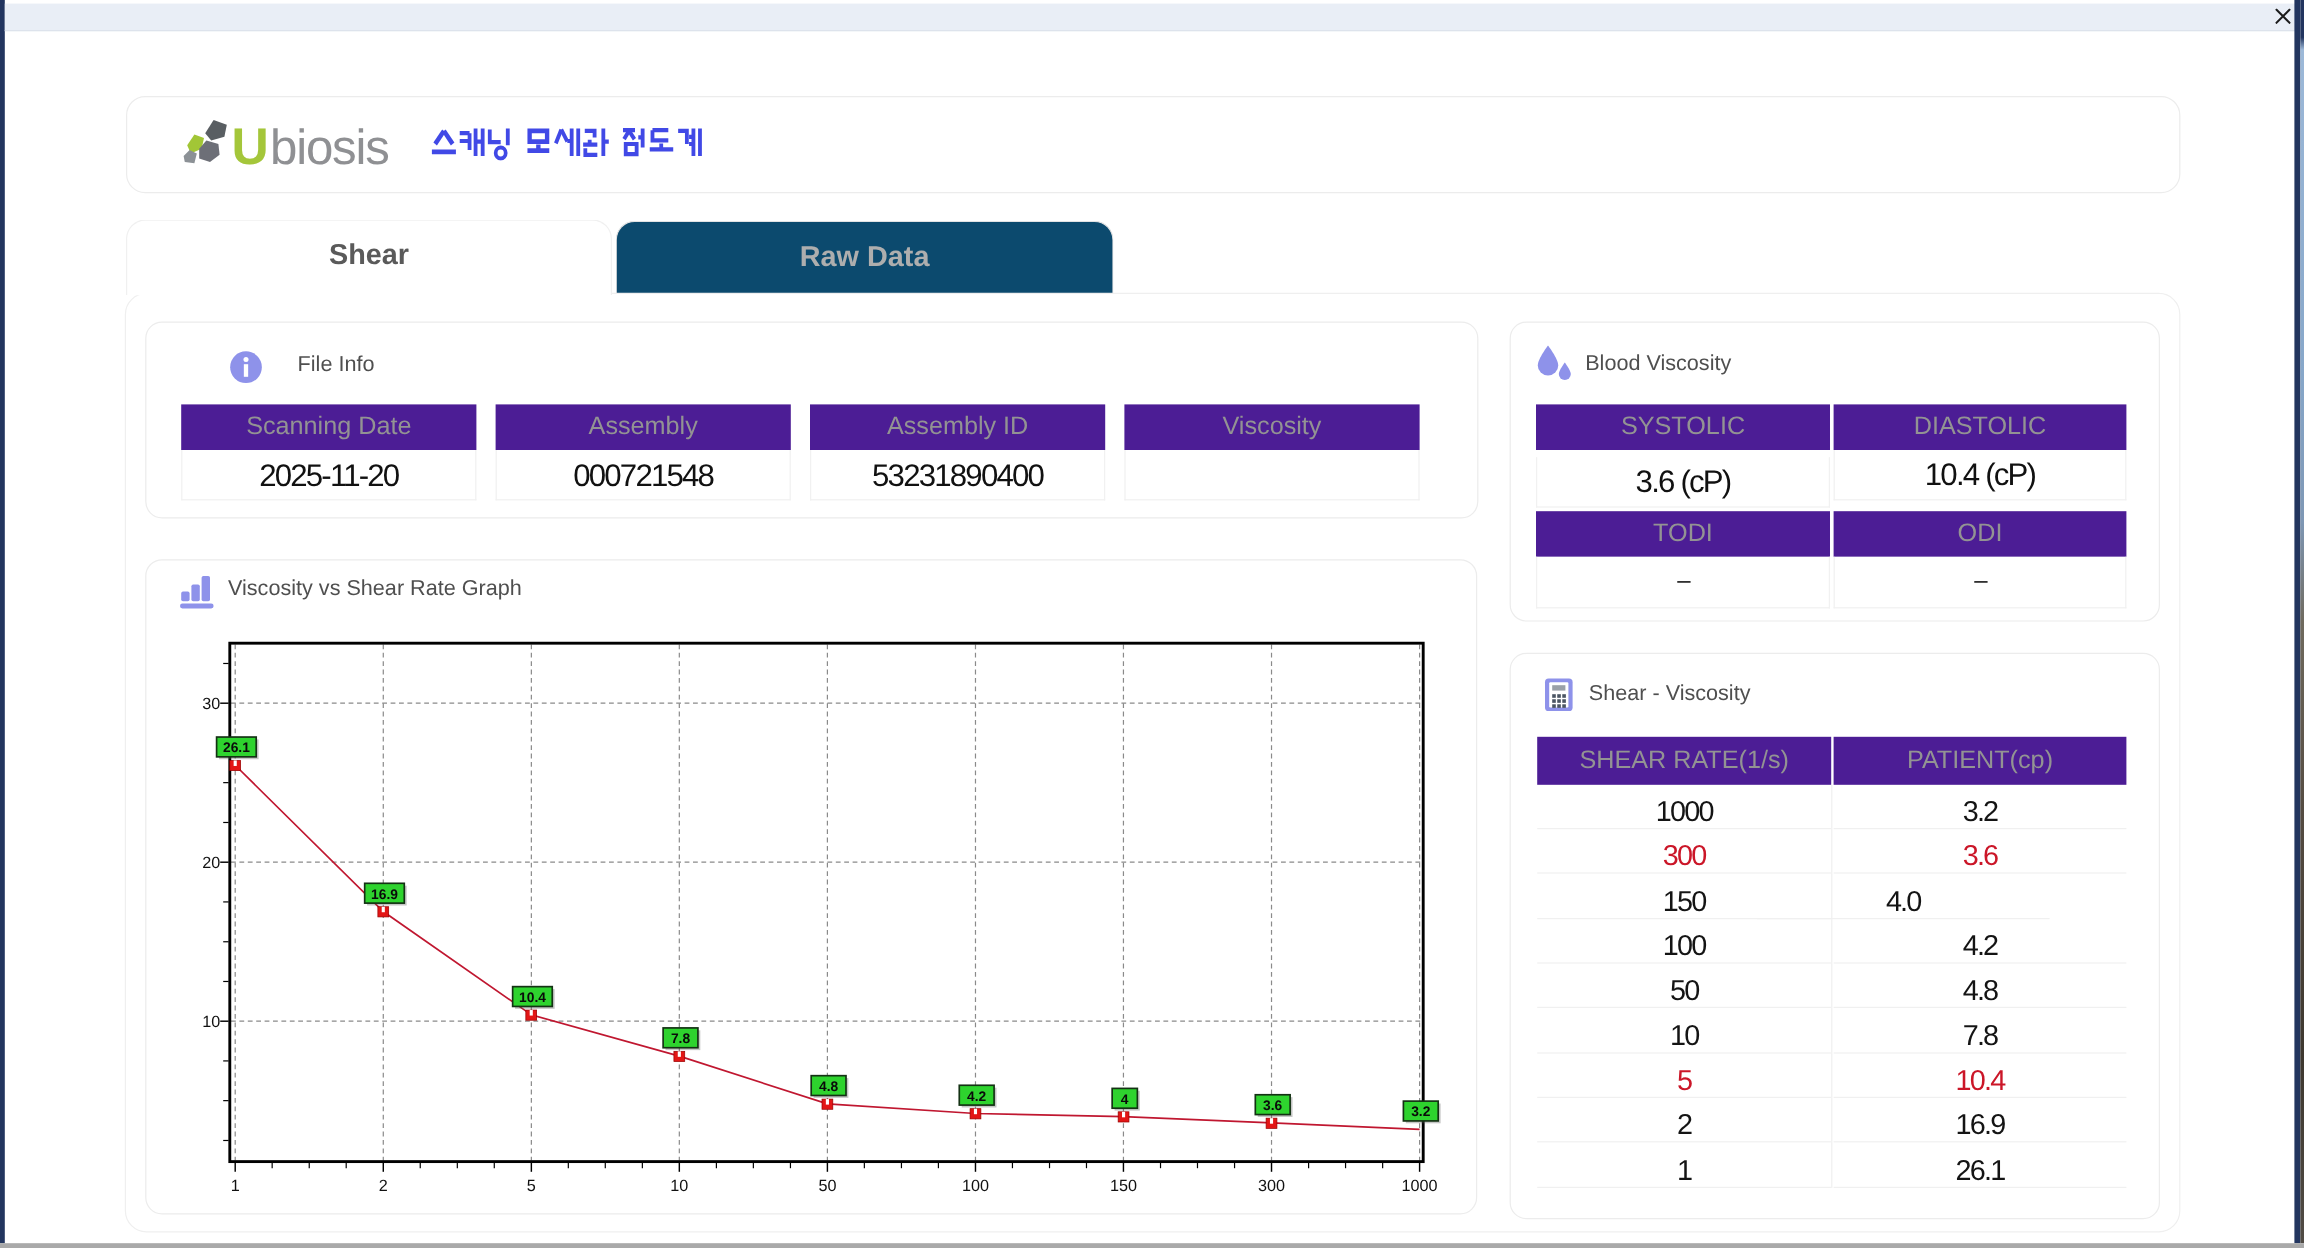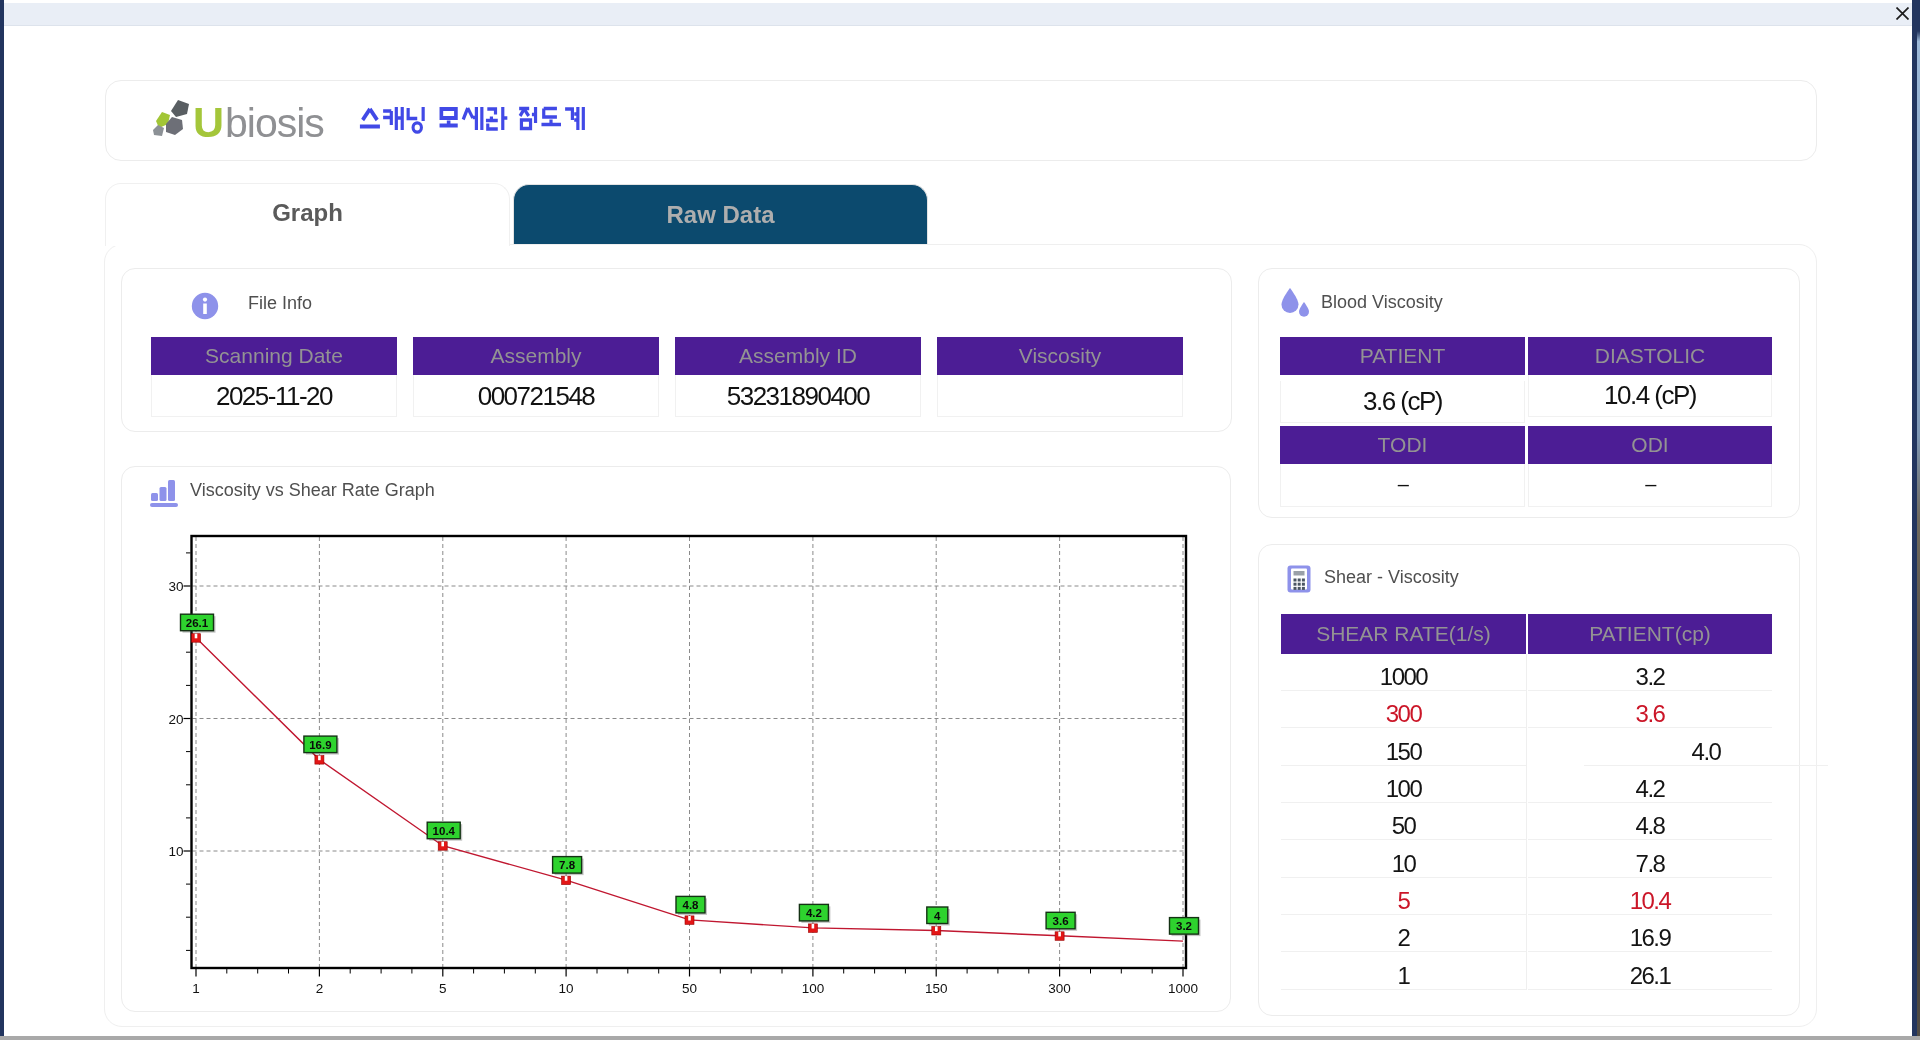--- a/index.html
+++ b/index.html
@@ -88,21 +88,21 @@
         <path d="M21.5 1 V24" stroke="#4149e6" stroke-width="3.5" fill="none"></path>
         <path d="M11.5 8 H15.5" stroke="#4149e6" stroke-width="3.5" fill="none"></path>
         <path d="M11.5 14 H15.5" stroke="#4149e6" stroke-width="3.5" fill="none"></path>
       </g>
     </g>
   </svg>
 
 <div class="abs" style="left:513px;top:184px;width:415px;height:61px;background:#0c4a6e;border:1px solid #e3e3e3;border-bottom:none;border-radius:16px 16px 0 0;text-align:center;line-height:60px;font-size:24px;font-weight:bold;color:#aeaeae">Raw Data</div>
 
 <div class="card" style="left:104px;top:244px;width:1713px;height:783px;border-radius:18px;border-color:#efefef"></div>
-<div class="abs" style="left:105px;top:183px;width:405px;height:63px;background:#fff;border:1px solid #f0f0f0;border-bottom:none;border-radius:16px 16px 0 0;text-align:center;line-height:58px;font-size:24px;font-weight:bold;color:#5a5a5a">Graph</div>
+<div class="abs" style="left:105px;top:183px;width:405px;height:63px;background:#fff;border:1px solid #f0f0f0;border-bottom:none;border-radius:16px 16px 0 0;text-align:center;line-height:58px;font-size:24px;font-weight:bold;color:#5a5a5a">Shear</div>
 
 <div class="card" style="left:121px;top:268px;width:1111px;height:164px"></div>
 <svg style="position:absolute;left:191px;top:292px" width="28" height="28" viewBox="0 0 28 28">
 <circle cx="14" cy="14" r="13.2" fill="#8e92ea"></circle>
 <rect x="12.2" y="11.5" width="3.6" height="10.5" fill="#fff"></rect>
     <circle cx="14" cy="7.6" r="2.1" fill="#fff"></circle>
   </svg>
 <div class="ttl" style="left:248px;top:293px">File Info</div>
 <div class="hcell" style="left:151px;top:337px;width:246px;height:38px;line-height:38px">Scanning Date</div>
 <div class="hcell" style="left:413px;top:337px;width:246px;height:38px;line-height:38px">Assembly</div>
@@ -238,21 +238,21 @@
 <rect x="1029.5" y="397.6" width="29" height="16.5" fill="#2ed32e" stroke="#143214" stroke-width="1.4"></rect>
 <text x="1044.0" y="410.4" font-size="11.5" font-weight="bold" fill="#0a0a0a" text-anchor="middle">3.2</text>
 </svg>
 
 <div class="card" style="left:1258px;top:268px;width:542px;height:250px"></div>
 <svg style="position:absolute;left:1279px;top:286px" width="34" height="34" viewBox="0 0 34 34">
 <path d="M11 2 C11 2 2.5 13 2.5 18.5 A8.5 8.5 0 0 0 19.5 18.5 C19.5 13 11 2 11 2 Z" fill="#8e92ea"></path>
 <path d="M25 16 C25 16 20 22.5 20 25.7 A5 5 0 0 0 30 25.7 C30 22.5 25 16 25 16 Z" fill="#8e92ea"></path>
   </svg>
 <div class="ttl" style="left:1321px;top:292px">Blood Viscosity</div>
-<div class="hcell" style="left:1280px;top:337px;width:245px;height:38px;line-height:38px">PATIENT</div>
+<div class="hcell" style="left:1280px;top:337px;width:245px;height:38px;line-height:38px">SYSTOLIC</div>
 <div class="hcell" style="left:1528px;top:337px;width:244px;height:38px;line-height:38px">DIASTOLIC</div>
 <div class="vcell" style="left:1280px;top:381px;width:245px;height:42px;line-height:40px">3.6 (cP)</div>
 <div class="vcell" style="left:1528px;top:375px;width:244px;height:42px;line-height:40px">10.4 (cP)</div>
 <div class="hcell" style="left:1280px;top:426px;width:245px;height:38px;line-height:38px">TODI</div>
 <div class="hcell" style="left:1528px;top:426px;width:244px;height:38px;line-height:38px">ODI</div>
 <div class="vcell" style="left:1280px;top:464px;width:245px;height:43px;line-height:41px;font-size:20px">–</div>
 <div class="vcell" style="left:1528px;top:464px;width:244px;height:43px;line-height:41px;font-size:20px">–</div>
 
 <div class="card" style="left:1258px;top:544px;width:542px;height:472px"></div>
 <svg style="position:absolute;left:1287px;top:565px" width="24" height="28" viewBox="0 0 24 28">
@@ -277,21 +277,21 @@
 <div class="srow" style="top:654px">
     <div class="scell" style="left:1281px;width:245px;">1000</div>
     <div class="scell" style="left:1528px;width:244px;">3.2</div>
   </div>
 <div class="srow" style="top:691px">
     <div class="scell" style="left:1281px;width:245px;color:#cb1628;">300</div>
     <div class="scell" style="left:1528px;width:244px;color:#cb1628;">3.6</div>
   </div>
 <div class="srow" style="top:729px">
     <div class="scell" style="left:1281px;width:245px;">150</div>
-    <div class="scell" style="left:1584px;width:244px;">4.0</div>
+    <div class="scell" style="left:1464px;width:244px;">4.0</div>
   </div>
 <div class="srow" style="top:766px">
     <div class="scell" style="left:1281px;width:245px;">100</div>
     <div class="scell" style="left:1528px;width:244px;">4.2</div>
   </div>
 <div class="srow" style="top:803px">
     <div class="scell" style="left:1281px;width:245px;">50</div>
     <div class="scell" style="left:1528px;width:244px;">4.8</div>
   </div>
 <div class="srow" style="top:841px">

